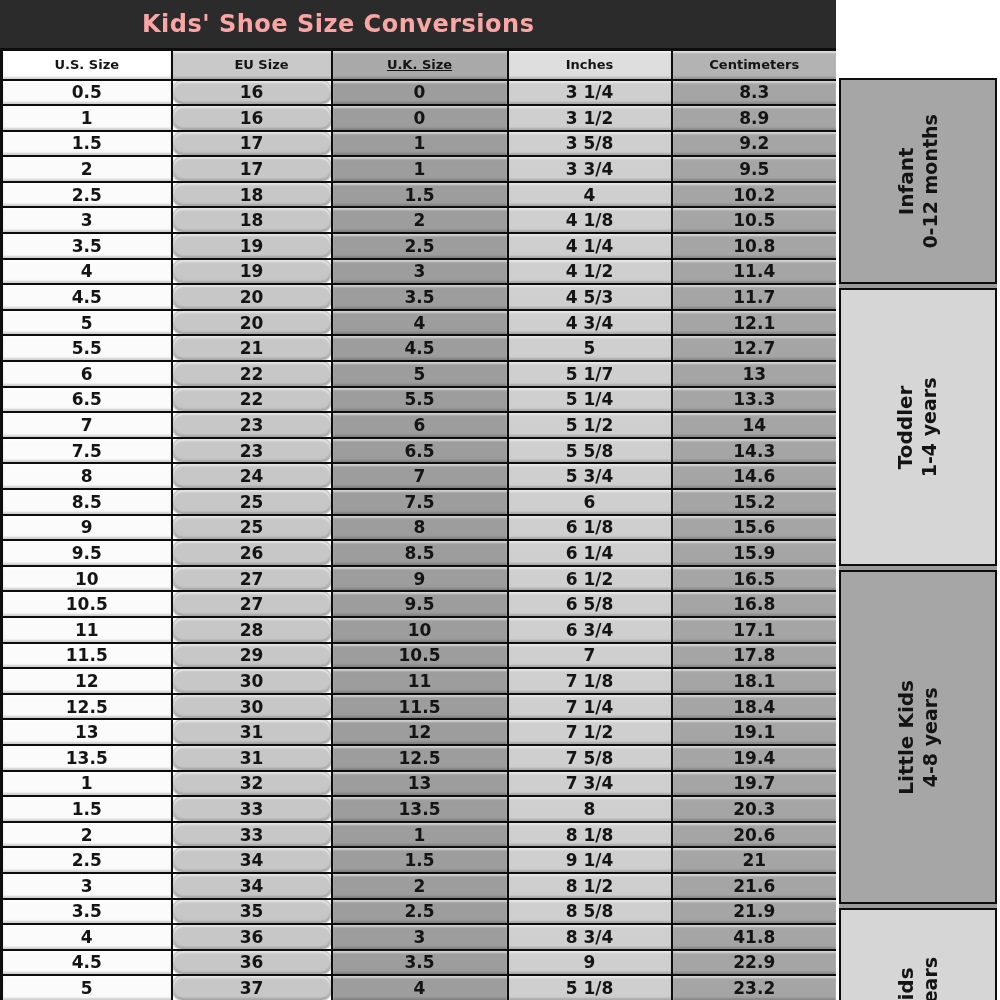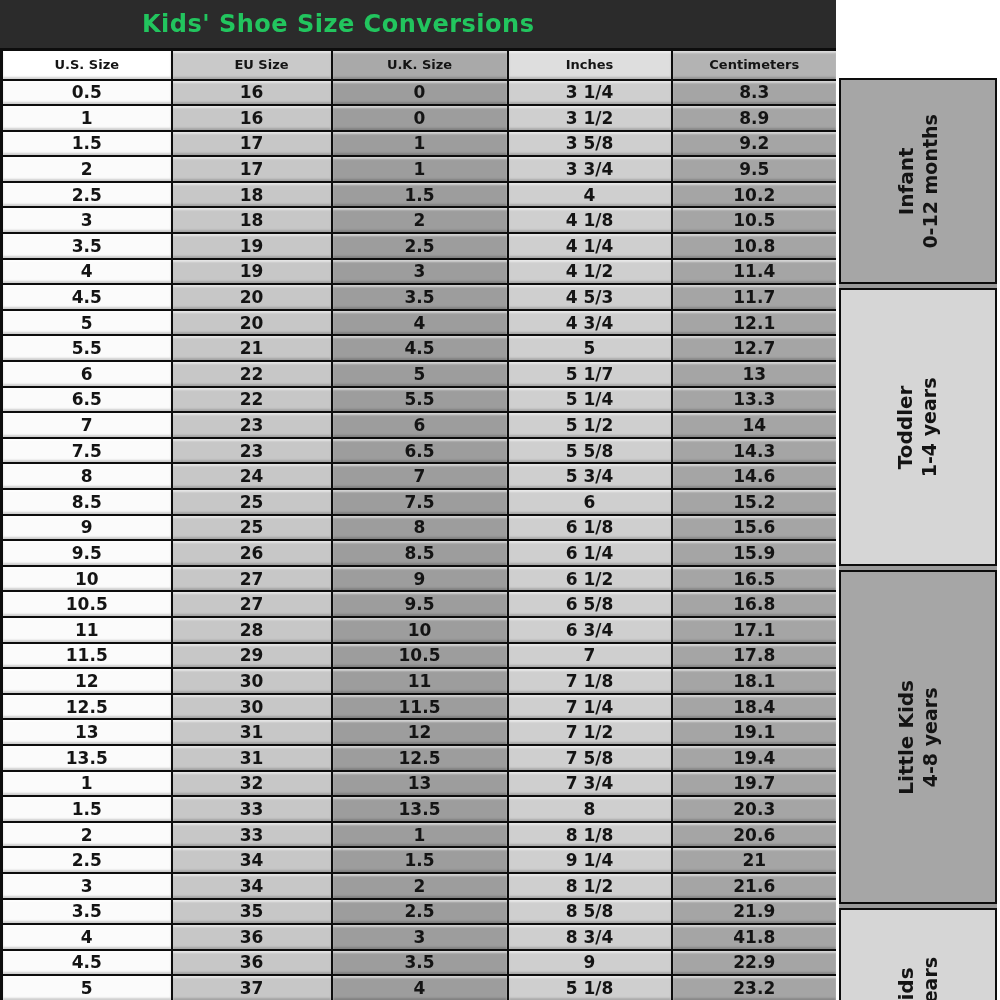--- a/index.html
+++ b/index.html
@@ -9,48 +9,48 @@
     overflow:hidden; background:#ffffff;
     font-family:"DejaVu Sans","Liberation Sans",sans-serif;
   }
   
   .titlebar {
     position:absolute; left:0; top:0; width:836px; height:48px;
     background:var(--c-titlebar,#2b2b2b);
     display:flex; align-items:center;
   }
   .titlebar .title-text {
-    color:#22c55e; font-weight:700; font-size:24px; letter-spacing:0.5px;
+    color:#fca5a5; font-weight:700; font-size:24px; letter-spacing:0.5px;
     padding-left:142px; white-space:nowrap;
   }
   
   table.conv {
     position:absolute; left:0; top:48px; width:836px;
     border-collapse:collapse; table-layout:fixed;
   }
   table.conv th, table.conv td {
     border:2px solid #0d0d0d;
     text-align:center; vertical-align:middle;
     font-weight:700; color:#141414;
     overflow:hidden; white-space:nowrap;
     box-shadow: inset 0 2px 2px rgba(255,255,255,0.55), inset 0 -2px 2px rgba(0,0,0,0.18);
   }
   table.conv th { height:30px; font-size:13px; border-top-width:3px; }
   table.conv td { height:25.6px; font-size:17px; padding:0; }
   table.conv th:first-child, table.conv td:first-child { border-left-width:3px; }
   table.conv th:last-child,  table.conv td:last-child  { border-right-width:3px; }
   
   .c0 { background:var(--col0,#fbfbfb); }
-  .c1 { background:var(--col1,#c7c7c7); }
+  .c1 { background:var(--col1,#c7c7c7);border-radius:10px; }
   .c2 { background:var(--col2,#9d9d9d); }
   .c3 { background:var(--col3,#cfcfcf); }
   .c4 { background:var(--col4,#a5a5a5); }
   .h0 { background:var(--hdr0,#ffffff); }
   .h1 { background:var(--hdr1,#c9c9c9);padding-left:20px; }
-  .h2 { background:var(--hdr2,#a9a9a9); }
+  .h2 { background:var(--hdr2,#a9a9a9);text-decoration:underline; }
   .h3 { background:var(--hdr3,#dedede); }
   .h4 { background:var(--hdr4,#b3b3b3); }
   
   .sidebar {
     position:absolute; left:836px; top:0; width:164px; height:1000px;
     background:#ffffff;
   }
   .sidebar .strip {
     position:absolute; left:3px; top:78px; width:158px; height:922px;
     background:#9a9a9a;

